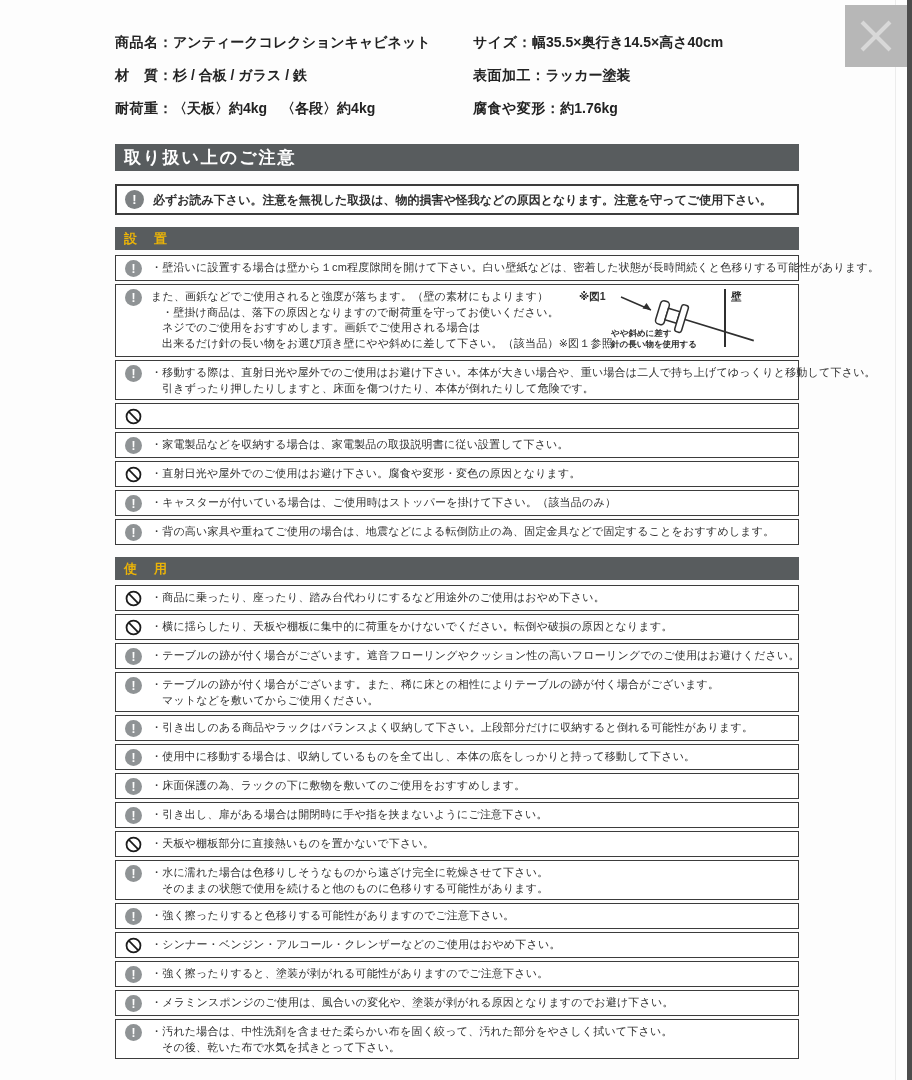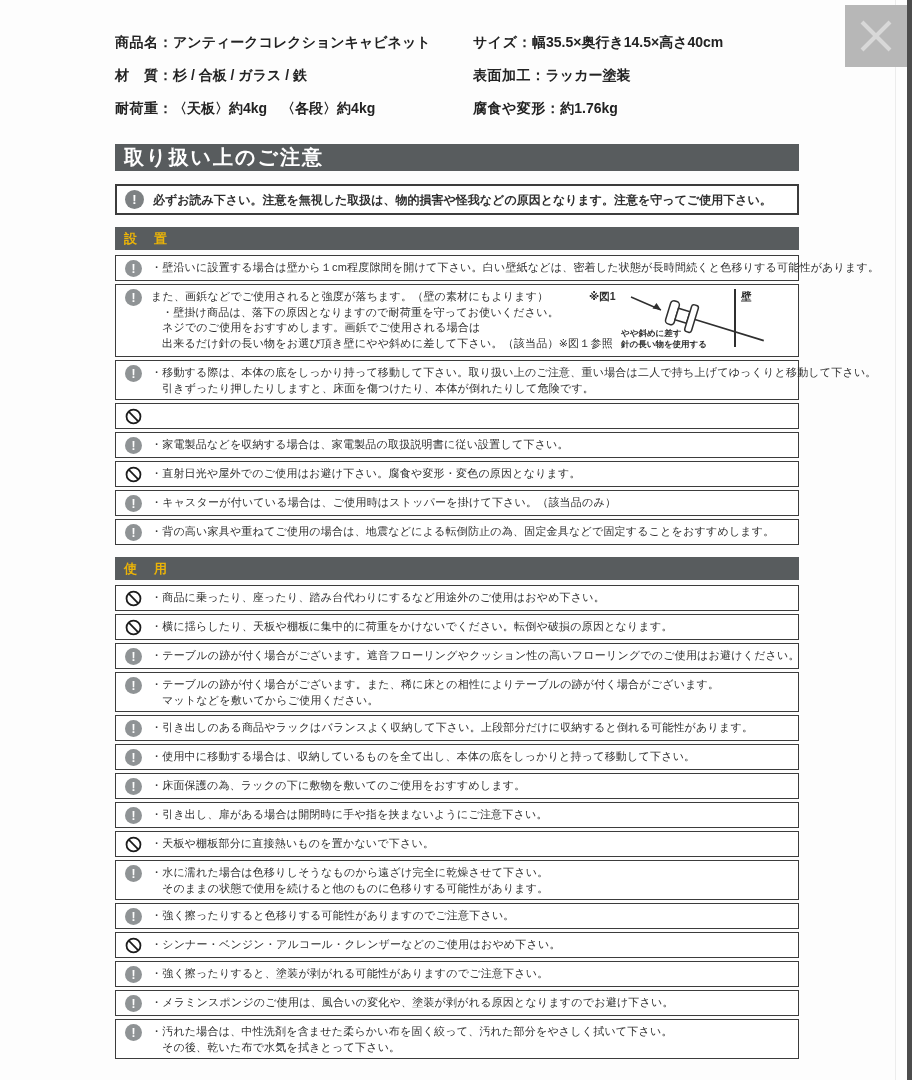--- a/index.html
+++ b/index.html
@@ -27,21 +27,21 @@
   
   .spec { display:flex; margin-top:26px; font-size:14px; font-weight:bold; color:#222; }
   .spec-col-left { width:358px; }
   .spec-col-right { flex:1; }
   .spec-line { line-height:33px; white-space:nowrap; }
   .spec-line .lab { letter-spacing:.5px; }
 
   
   .title-bar {
     margin-top:19px; background:#585c5e; color:#fff;
-    font-size:20px; font-weight:bold; letter-spacing:2px;
+    font-size:17px; font-weight:bold; letter-spacing:2px;
     padding:4px 0 4px 9px; line-height:19px;
   }
 
   
   .notice {
     margin-top:13px; border:2px solid #3c3c3c; background:#fff;
     display:flex; align-items:center; gap:9px; padding:4px 8px;
     font-size:12px; font-weight:bold; line-height:16px;
   }
   .notice .icon.caution { width:19px; height:19px; font-size:13px; background:#7d8183; }
@@ -65,21 +65,21 @@
     background:#8f9395; color:#fff; font-weight:bold; font-size:12px;
     display:flex; align-items:center; justify-content:center;
     margin-top:0px; line-height:1;
   }
   .icon.prohibit { width:17px; height:17px; display:block; }
   .rtext { font-size:11px; font-weight:normal; line-height:15.5px; letter-spacing:.2px; }
   .rline { white-space:nowrap; }
   .rline + .rline { padding-left:11px; }
   .crow.has-fig { position:relative; min-height:64px; }
   .crow.has-fig .rtext { width:458px; }
-  .fig-wrap { position:absolute; right:10px; top:2px; }
+  .fig-wrap { position:absolute; right:20px; top:2px; }
 </style>
 </head>
 <body>
 
 <div class="page-edge"></div>
 <div class="right-strip"></div>
 
 <div class="close-btn">
   <svg width="40" height="40" viewBox="0 0 40 40">
     <line x1="6" y1="6" x2="34" y2="34" stroke="#d8d8d8" stroke-width="4"></line>
@@ -156,21 +156,21 @@
         <rect x="105" y="18" width="7" height="28" rx="2.5" fill="#fff" stroke="#2f2f2f" stroke-width="1.5"></rect>
       </g>
       <text x="38" y="49" font-size="8.5" font-weight="bold" fill="#2f2f2f">やや斜めに差す</text>
       <text x="38" y="60" font-size="8.5" font-weight="bold" fill="#2f2f2f">針の長い物を使用する</text>
     </svg>
   </span>
 </div>
       <div class="crow">
         <span class="icon caution">!</span>
         <div class="rtext">
-          <div class="rline">・移動する際は、本体の底をしっかり持って移動して下さい。取り扱い上のご注意、重い場合は二人で持ち上げてゆっくりと移動して下さい。</div>
+          <div class="rline">・移動する際は、直射日光や屋外でのご使用はお避け下さい。本体が大きい場合や、重い場合は二人で持ち上げてゆっくりと移動して下さい。</div>
           <div class="rline">引きずったり押したりしますと、床面を傷つけたり、本体が倒れたりして危険です。</div>
         </div>
       </div>
       <div class="crow">
         <span class="icon prohibit"><svg width="17" height="17" viewBox="0 0 20 20">
             <circle cx="10" cy="10" r="8.2" fill="#fff" stroke="#1c1c1c" stroke-width="2.1"></circle>
             <line x1="4.4" y1="4.4" x2="15.6" y2="15.6" stroke="#1c1c1c" stroke-width="2.1"></line>
           </svg></span>
       </div>
       <div class="crow">

